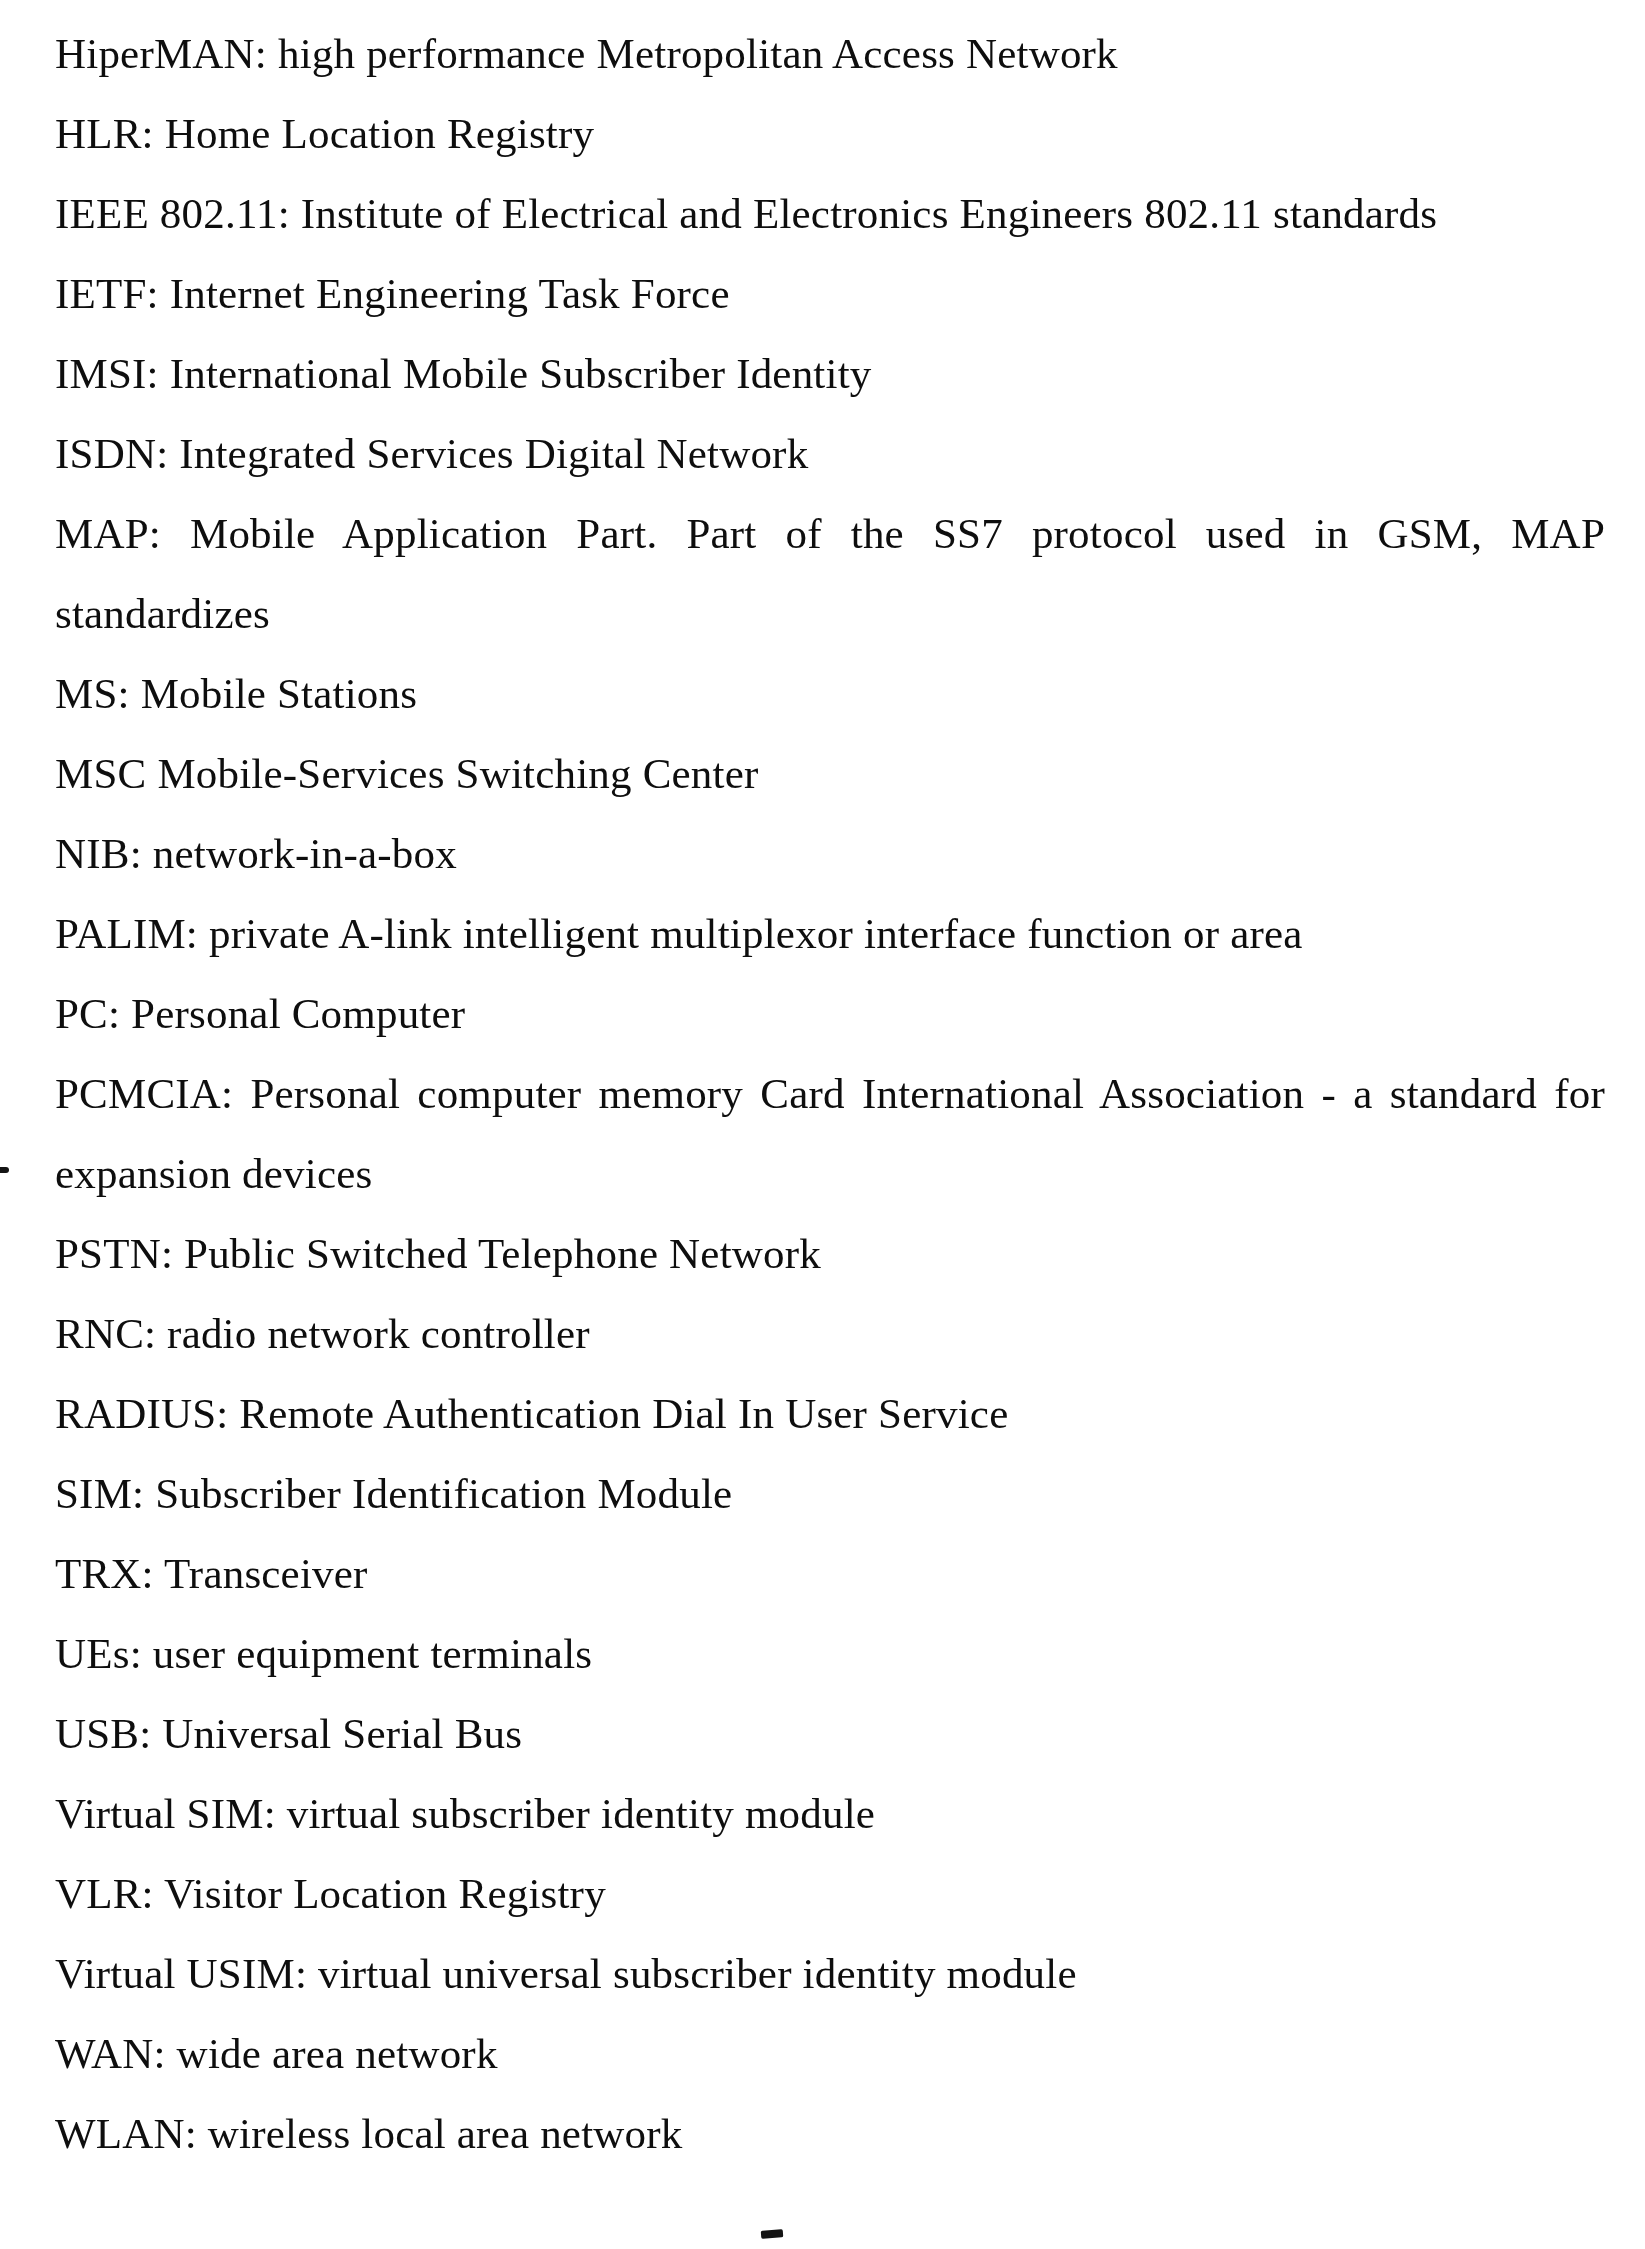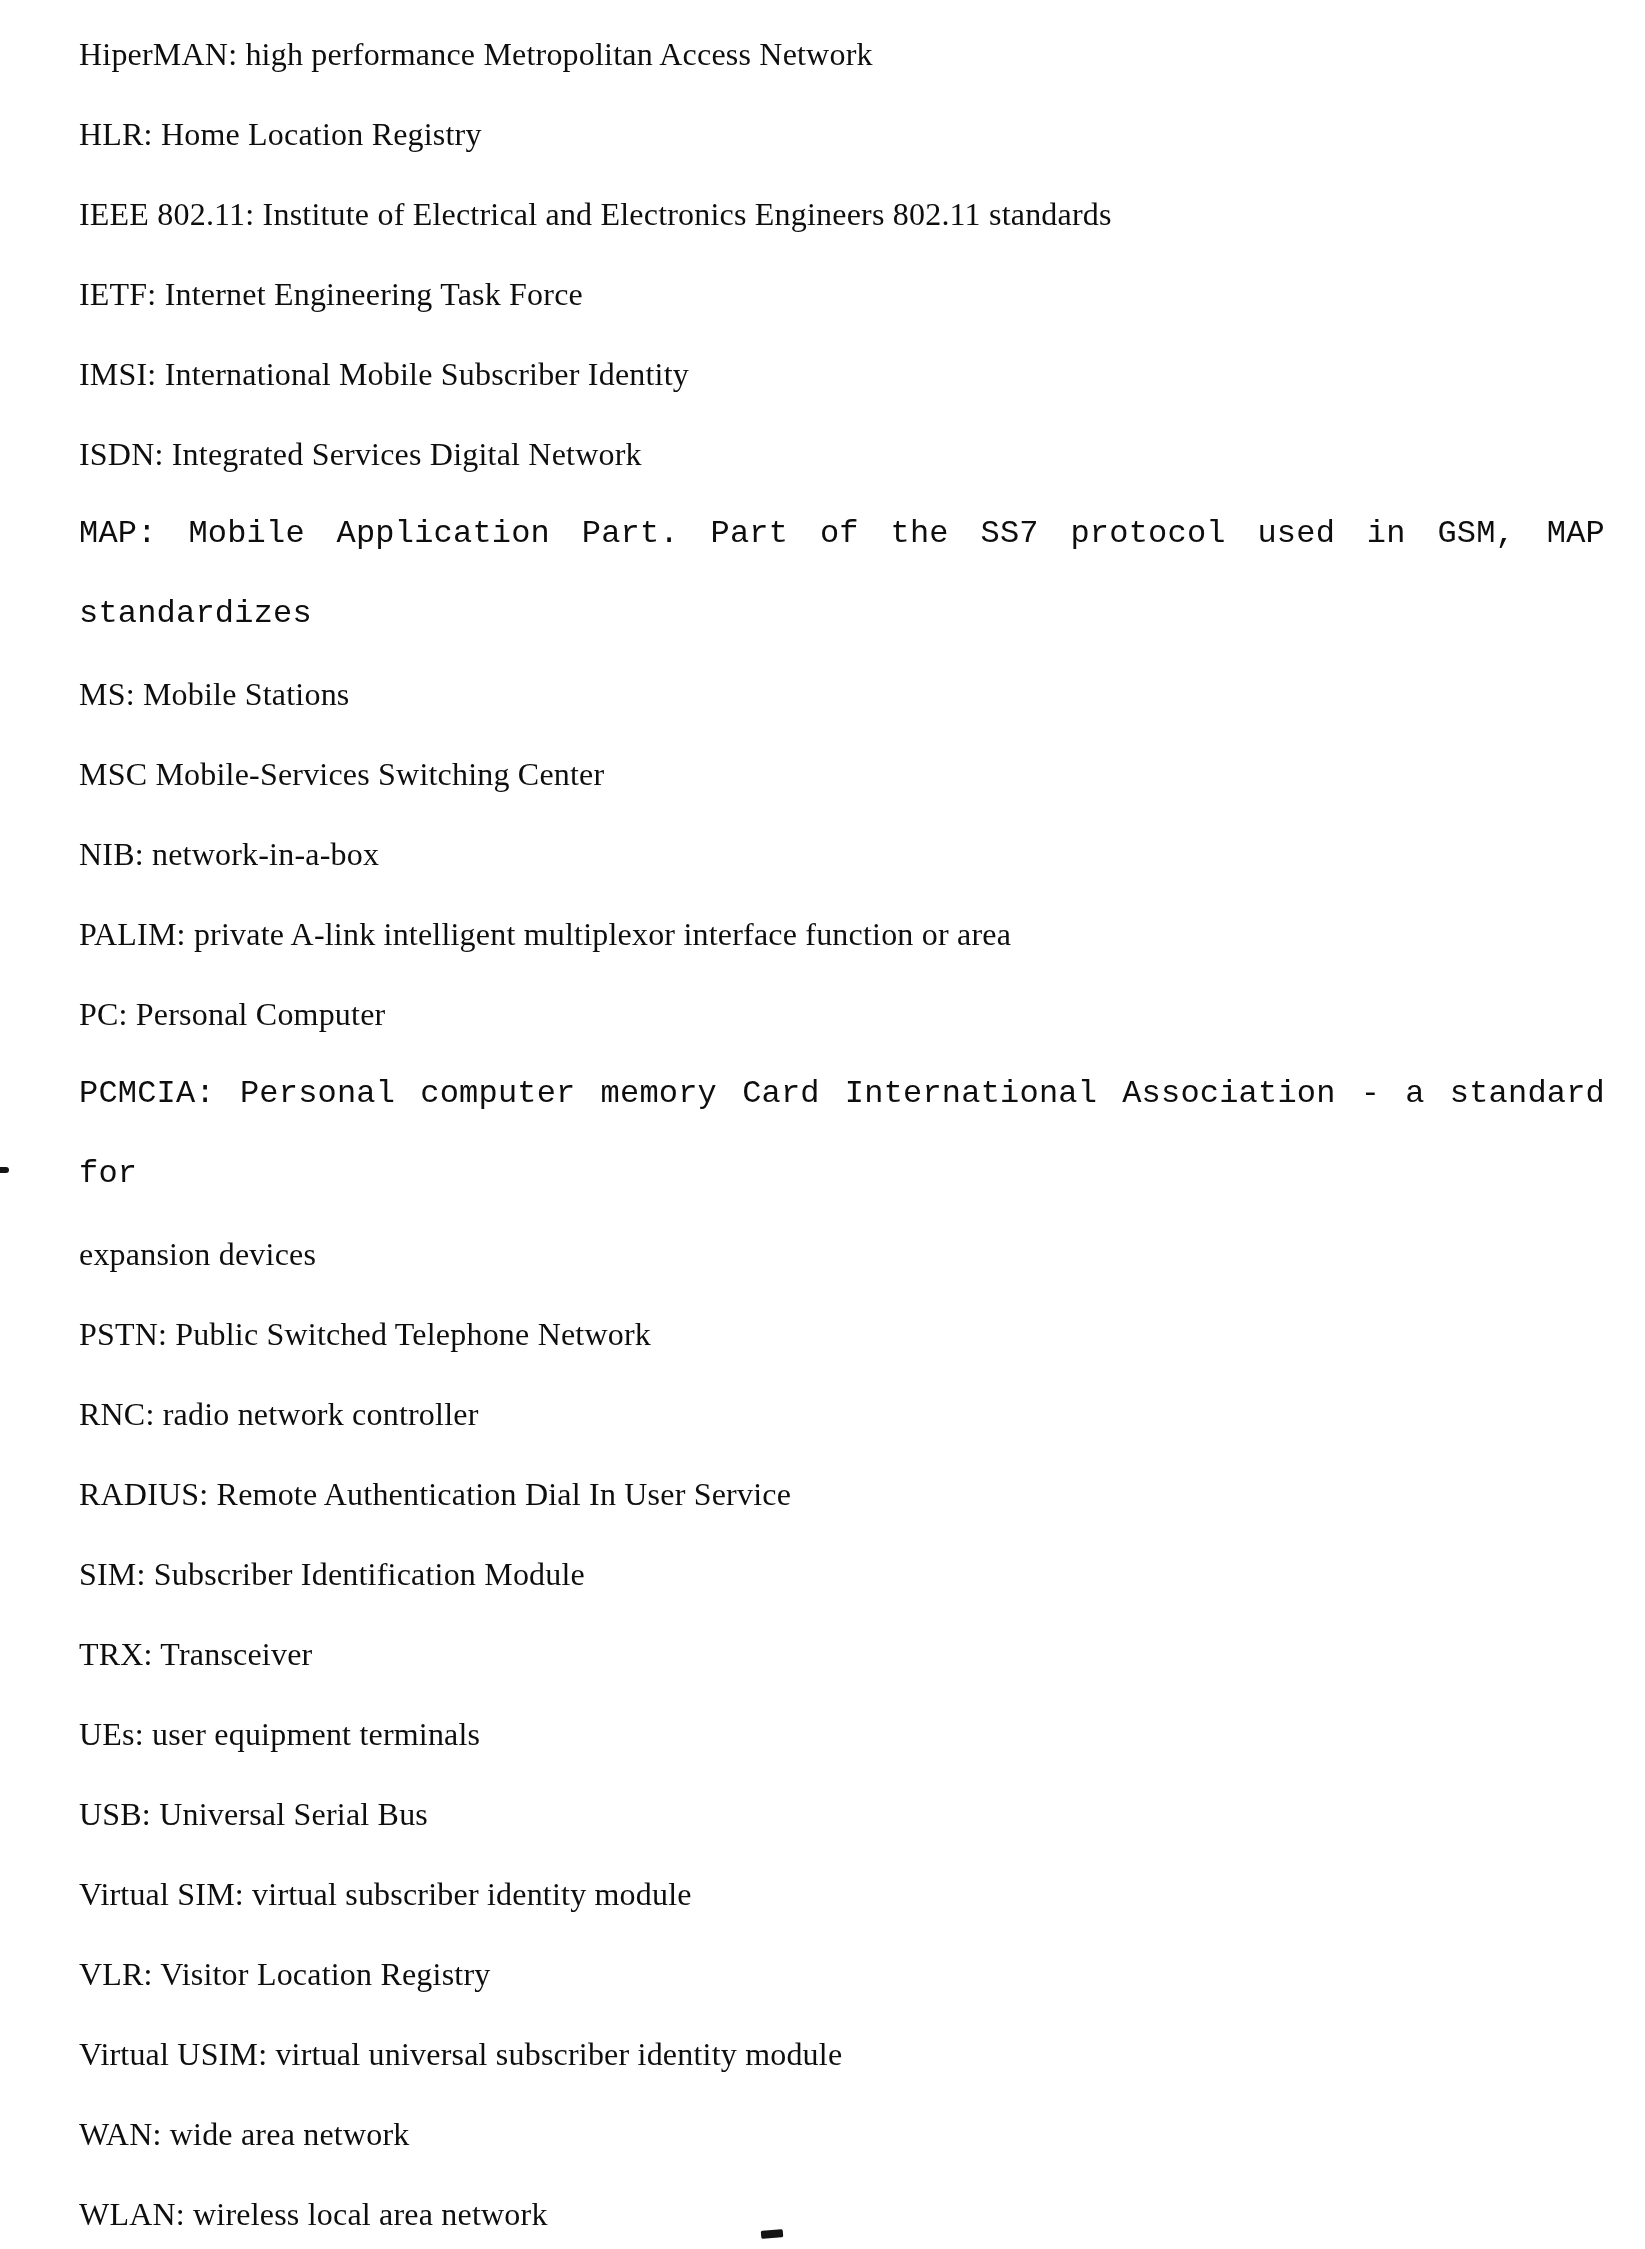--- a/index.html
+++ b/index.html
@@ -12,31 +12,29 @@
     position: relative;
     overflow: hidden;
   }
   .page {
     width: 100%;
     height: 100%;
     padding: 13.7px 40px 0 55px;
     position: relative;
   }
   .line {
-    font-size: 32px;
+    font-size: 43px;
     line-height: 80px;
     white-space: nowrap;
     letter-spacing: 0.2px;
-    margin-left: 24px;
   }
   .line.justified {
     white-space: normal;
     text-align: justify;
     text-align-last: justify;
-    font-family: Liberation Mono, monospace;
   }
   .artifact {
     position: absolute;
     background: #141414;
   }
   .artifact-left {
     left: 0;
     top: 1167px;
     width: 9.4px;
     height: 6px;

